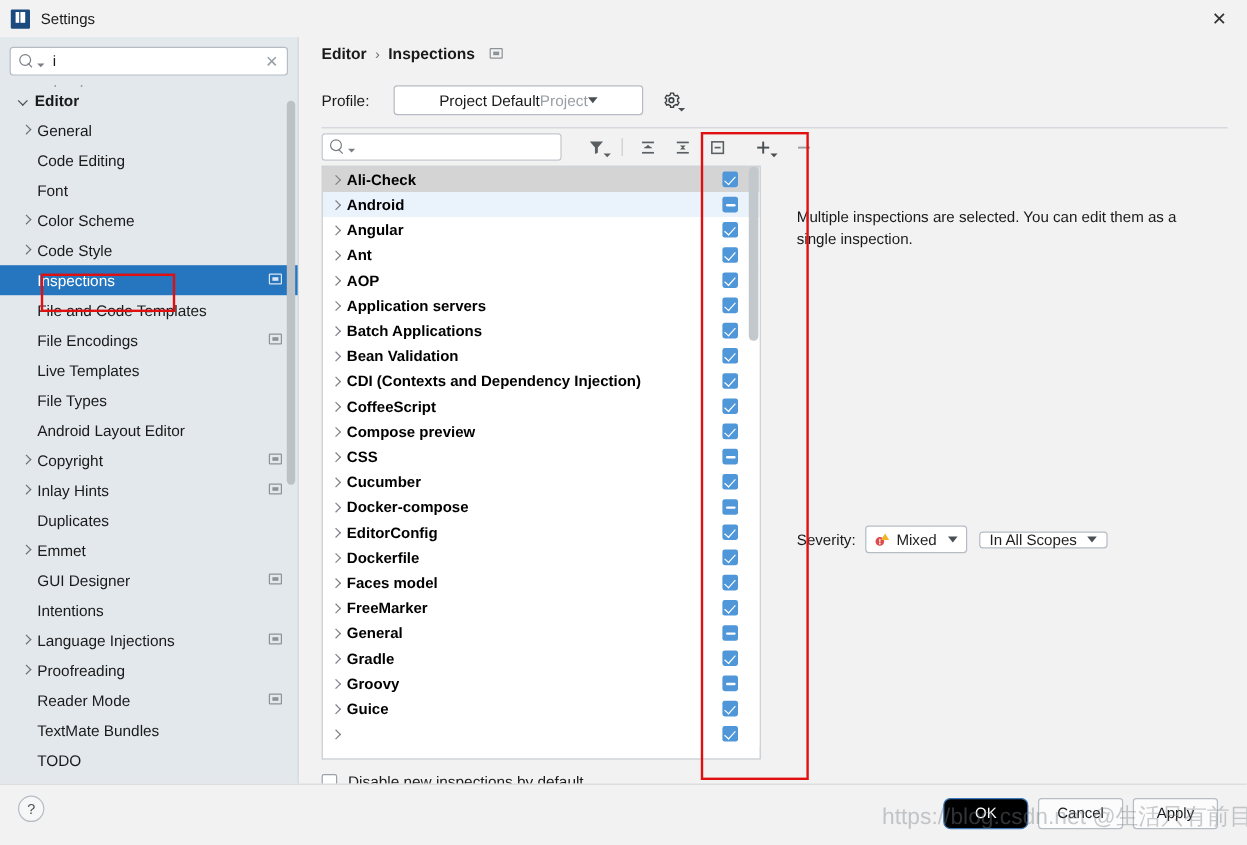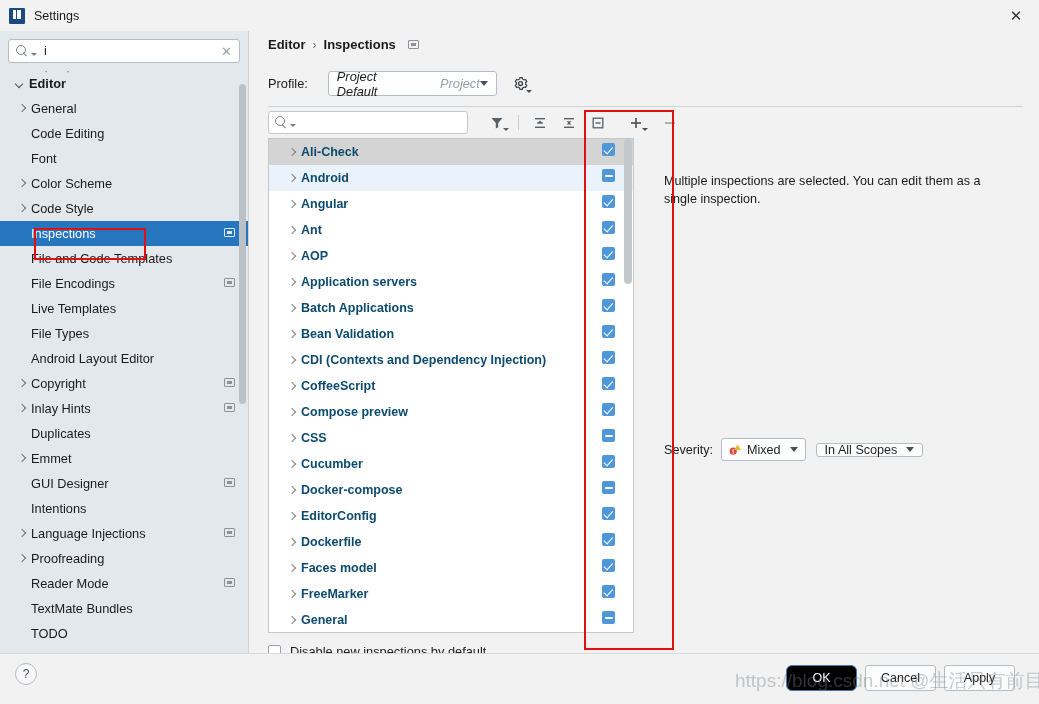--- a/index.html
+++ b/index.html
@@ -224,23 +224,23 @@
   .profile-label { font-size: 12.8px; color: #1a1a1a; margin-right: 20px; }
   .combo {
     height: 25px;
     background: #ffffff;
     border: 1px solid #b5bcc4;
     border-radius: 3px;
     display: flex; align-items: center;
     padding: 0 8px;
     font-size: 12.8px;
   }
-  .combo-profile { width: 169px; justify-content: center; font-style: italic; }
+  .combo-profile { width: 208px; justify-content: center; }
   .combo-main { color: #1a1a1a; }
-  .combo-sub { color: #9aa0a6; margin-left: 0; padding-left: 20px; }
+  .combo-sub { color: #9aa0a6; margin-left: 0; }
   .caret-dn {
     width: 0; height: 0; flex: none;
     border-left: 4.5px solid transparent;
     border-right: 4.5px solid transparent;
     border-top: 5px solid #4a4f53;
   }
   .gear {
     margin-left: 16px;
     position: relative;
     width: 15px; height: 15px;
@@ -280,26 +280,26 @@
 
   
   .list-pane {
     position: absolute; left: 19px; top: 107px;
     width: 366px; height: 495px;
     background: #ffffff;
     border: 1px solid #c3c8cd;
     overflow: hidden;
   }
   .list-row {
-    height: 26px;
-    display: flex; align-items: center;
-    padding-left: 17px;
+    height: 21px;
+    display: flex; align-items: center;
+    padding-left: 5px;
     font-size: 12.5px;
     font-weight: bold;
-    color: #0c4a6e;
+    color: #000000;
     position: relative;
     background: #ffffff;
   }
   .list-row.sel-gray { background: #d4d4d4; }
   .list-row.sel-blue { background: #eaf2fb; }
   .list-twisty {
     width: 15px; flex: none;
     position: relative; height: 13px;
   }
   .list-twisty::before {

